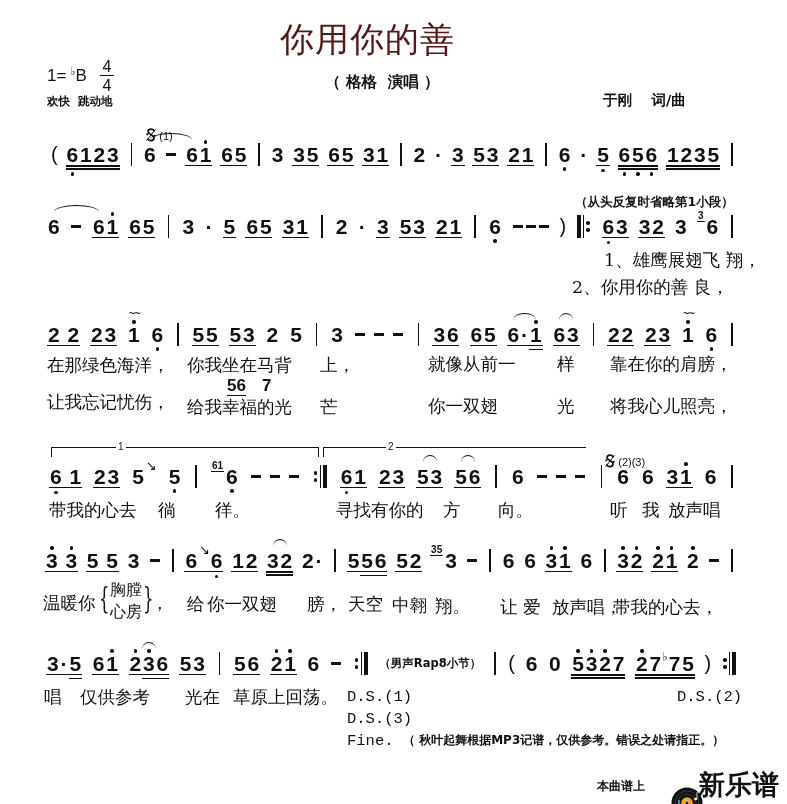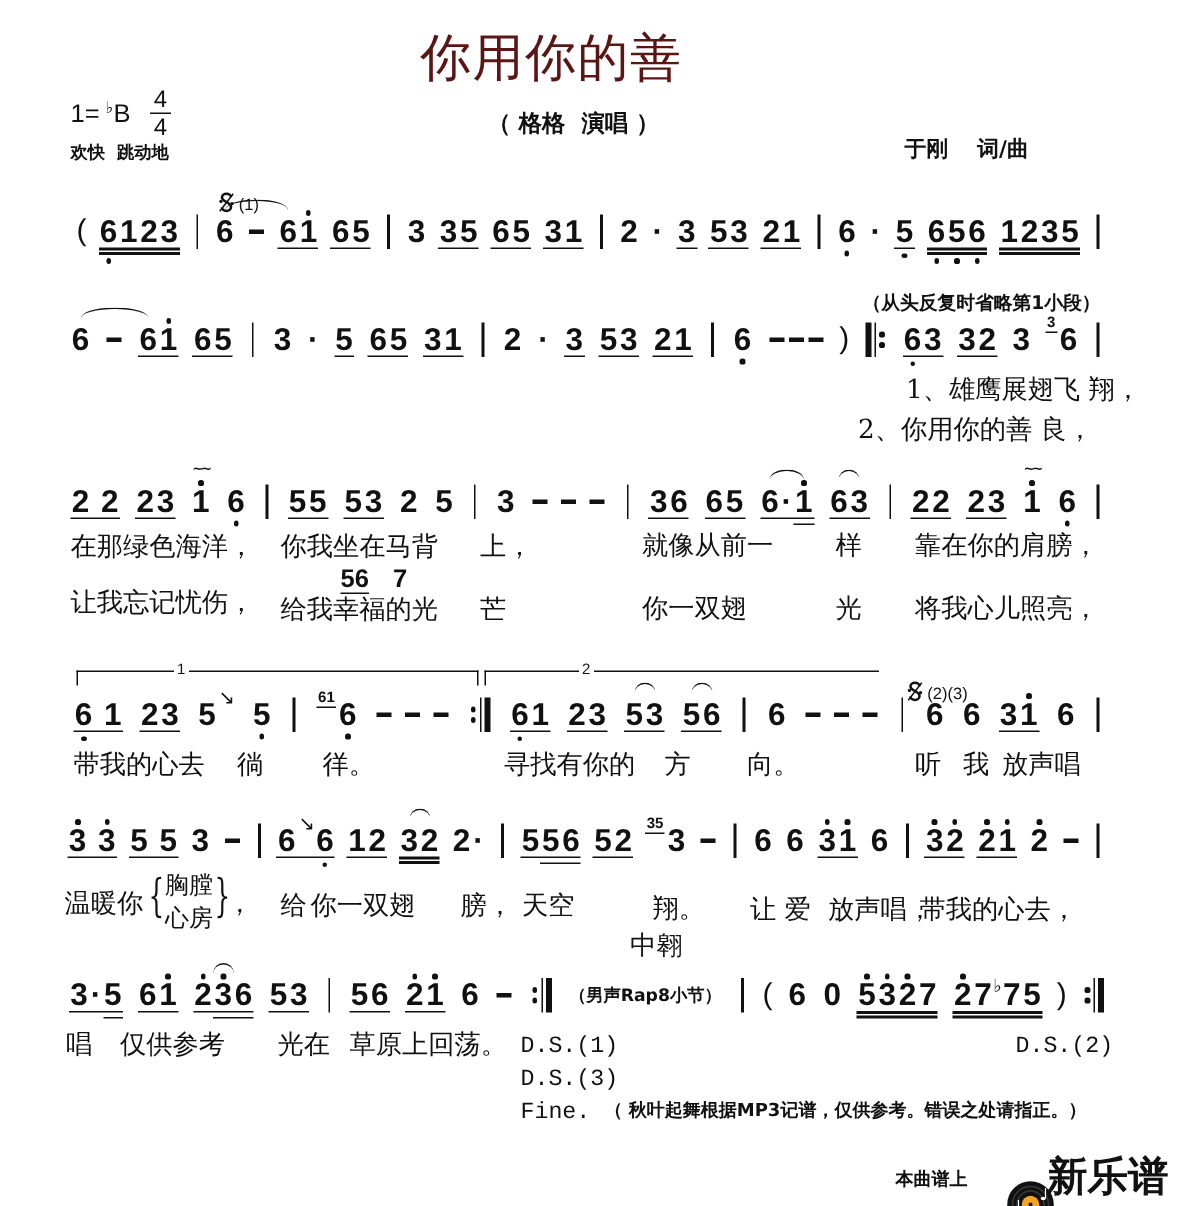--- a/index.html
+++ b/index.html
@@ -635,21 +635,21 @@
 <div class="ly" style="left:43px;top:593px;">温暖你</div>
 <div class="brace" style="left:99px;top:579px;">{</div>
 <div class="ly sm" style="left:110px;top:580px;">胸膛</div>
 <div class="ly sm" style="left:110px;top:602px;">心房</div>
 <div class="brace" style="left:143px;top:579px;">}</div>
 <div class="ly" style="left:151px;top:593px;">，</div>
 <div class="ly" style="left:187px;top:594px;">给</div>
 <div class="ly" style="left:207px;top:594px;">你一双翅</div>
 <div class="ly" style="left:307px;top:594px;">膀，</div>
 <div class="ly" style="left:348px;top:594px;">天空</div>
-<div class="ly" style="left:392px;top:621px;margin-left:28px;">中翱</div>
+<div class="ly" style="left:392px;top:595px;">中翱</div>
 <div class="ly" style="left:435px;top:596px;">翔。</div>
 <div class="ly" style="left:500px;top:597px;">让</div>
 <div class="ly" style="left:523px;top:597px;">爱</div>
 <div class="ly" style="left:552px;top:597px;">放声唱，</div>
 <div class="ly" style="left:613px;top:597px;">带我的心去，</div>
 
 <div class="ly" style="left:44px;top:687px;">唱</div>
 <div class="ly" style="left:80px;top:687px;">仅供参考</div>
 <div class="ly" style="left:185px;top:687px;">光在</div>
 <div class="ly" style="left:233px;top:687px;">草原上回荡。</div>

